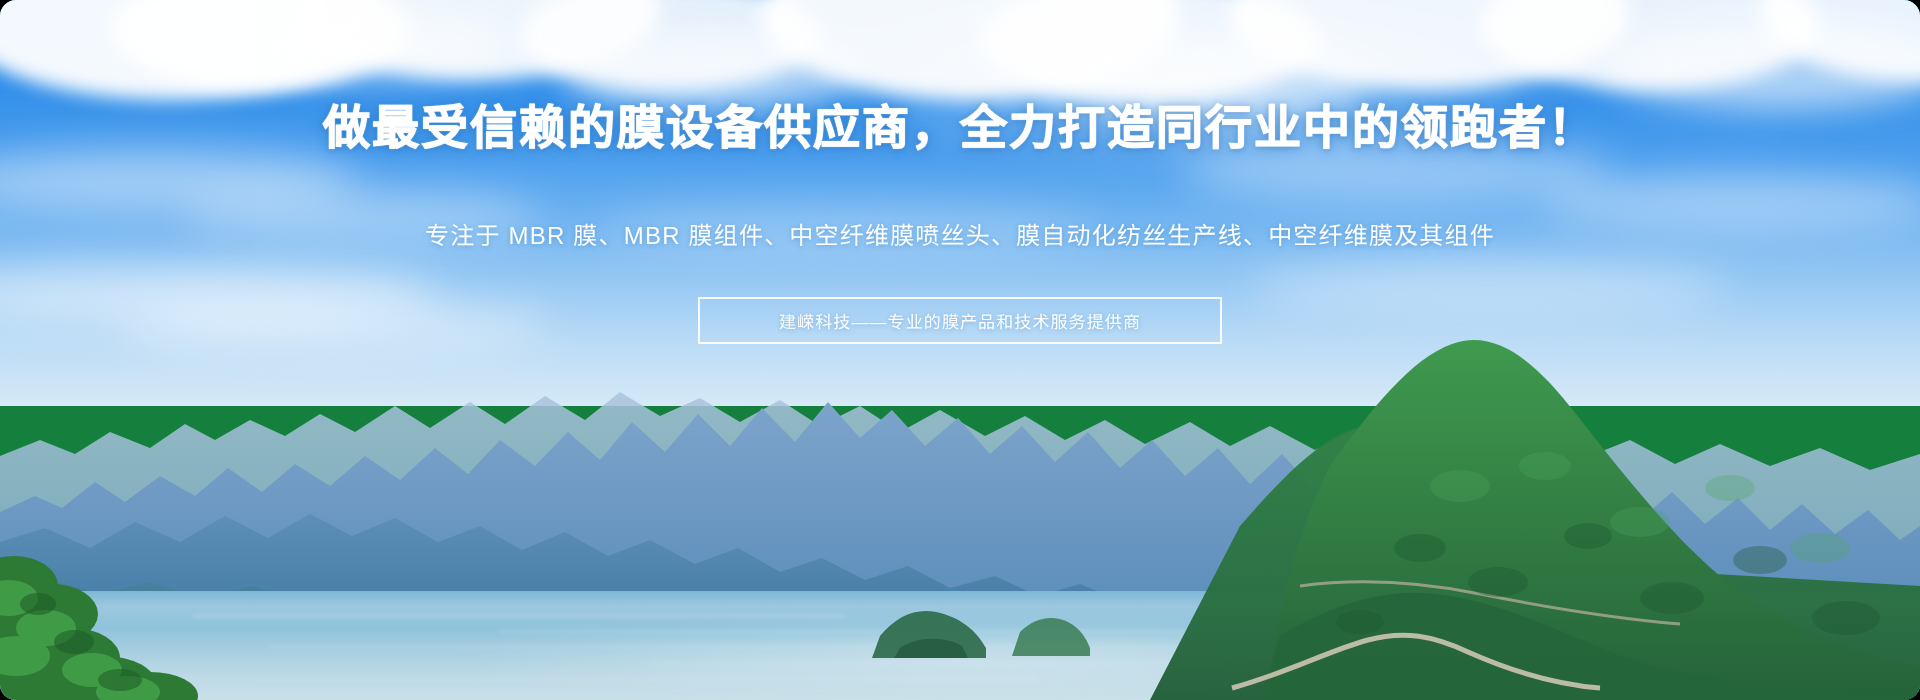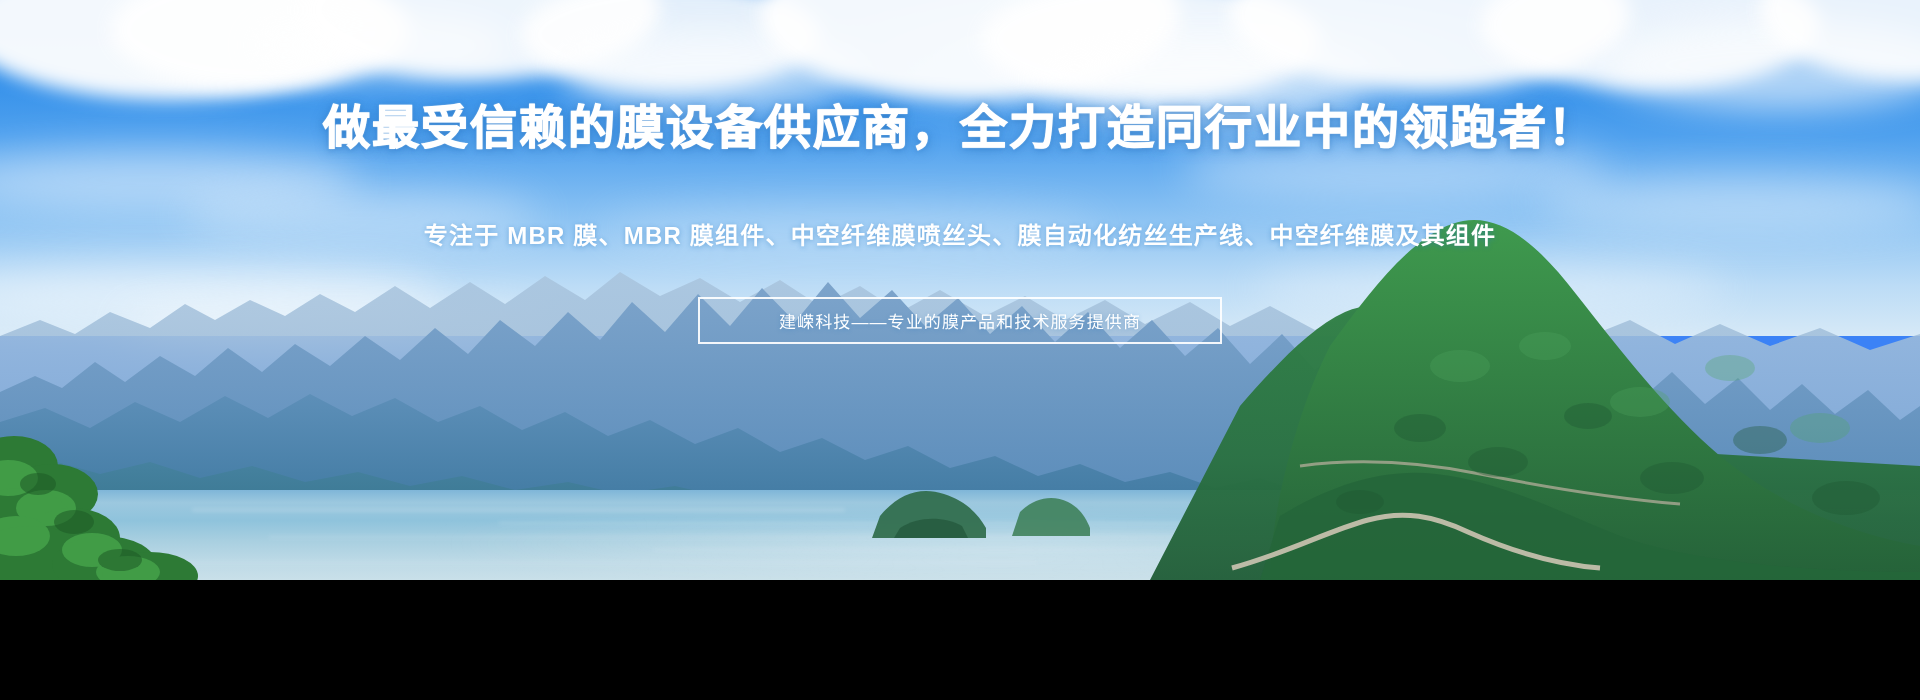--- a/index.html
+++ b/index.html
@@ -1,24 +1,25 @@
 <!DOCTYPE html>
 <html lang="zh-CN"><head>
 <meta charset="utf-8">
 <title>Hero Banner</title>
 <style>
   html,body{margin:0;padding:0;background:#000;}
   *{box-sizing:border-box;}
 
   .stage{
     position:relative;
-    width:1920px;height:580px;
+    width:1920px;height:700px;
     overflow:hidden;
     font-family:"Liberation Sans","DejaVu Sans",sans-serif;
-    background:#3b82f6;
+    background:#15803d;
+    border-radius:16px;
   }
 
   
   .sky{
     position:absolute;inset:0 0 42% 0;
     background:linear-gradient(to bottom,
       #1d7fe3 0%,
       #2a8ae8 16%,
       #4ea0ee 40%,
       #8ec4f3 66%,
@@ -77,21 +78,21 @@
       0 0 2px rgba(255,255,255,.85),
       0 1px 5px rgba(30,110,190,.55),
       0 2px 14px rgba(25,95,170,.40);
     font-family:"DejaVu Sans","Liberation Sans",sans-serif;
     -webkit-text-stroke:1.1px #ffffff;
   }
   .subtitle{
     margin:64px 0 0 0;
     font-size:24px;
     line-height:1.4;
-    font-weight:700;
+    font-weight:400;
     color:#ffffff;
     letter-spacing:1.2px;
     text-shadow:0 1px 5px rgba(40,120,190,.45);
     font-family:"Liberation Sans","DejaVu Sans",sans-serif;
   }
   .tagline-wrap{
     margin-top:44px;
     display:flex;justify-content:center;
   }
   .tagline-box{

